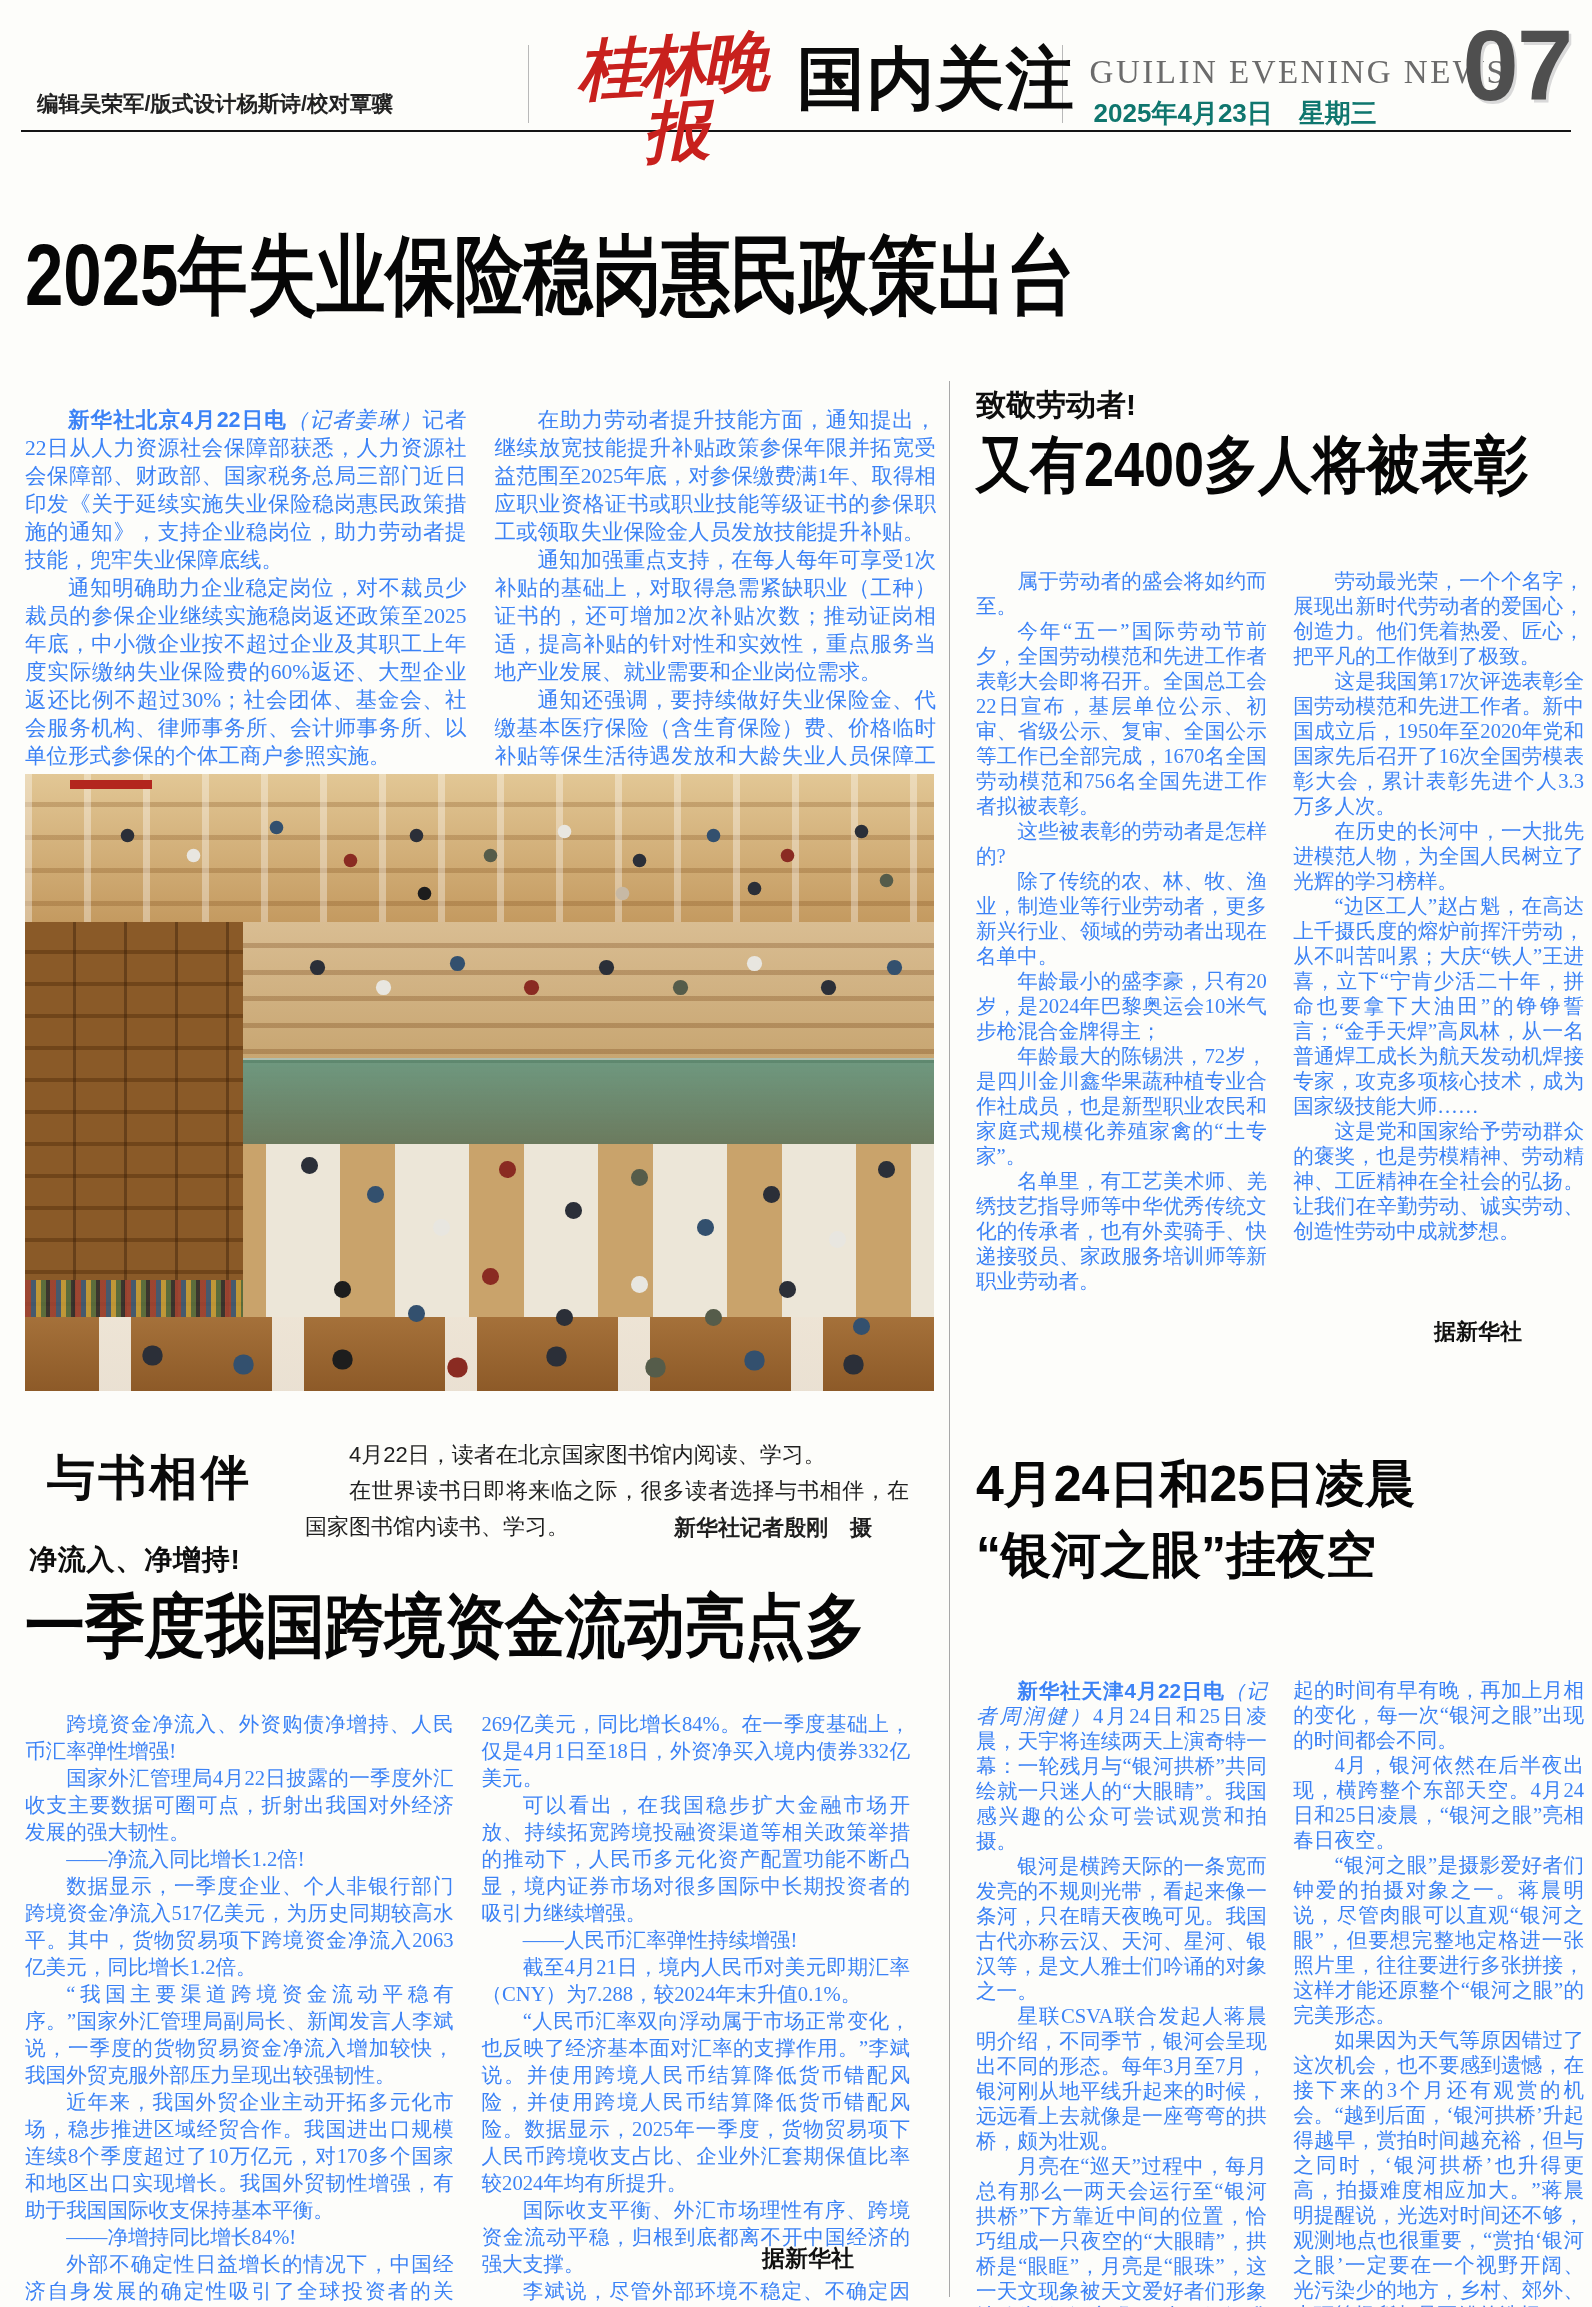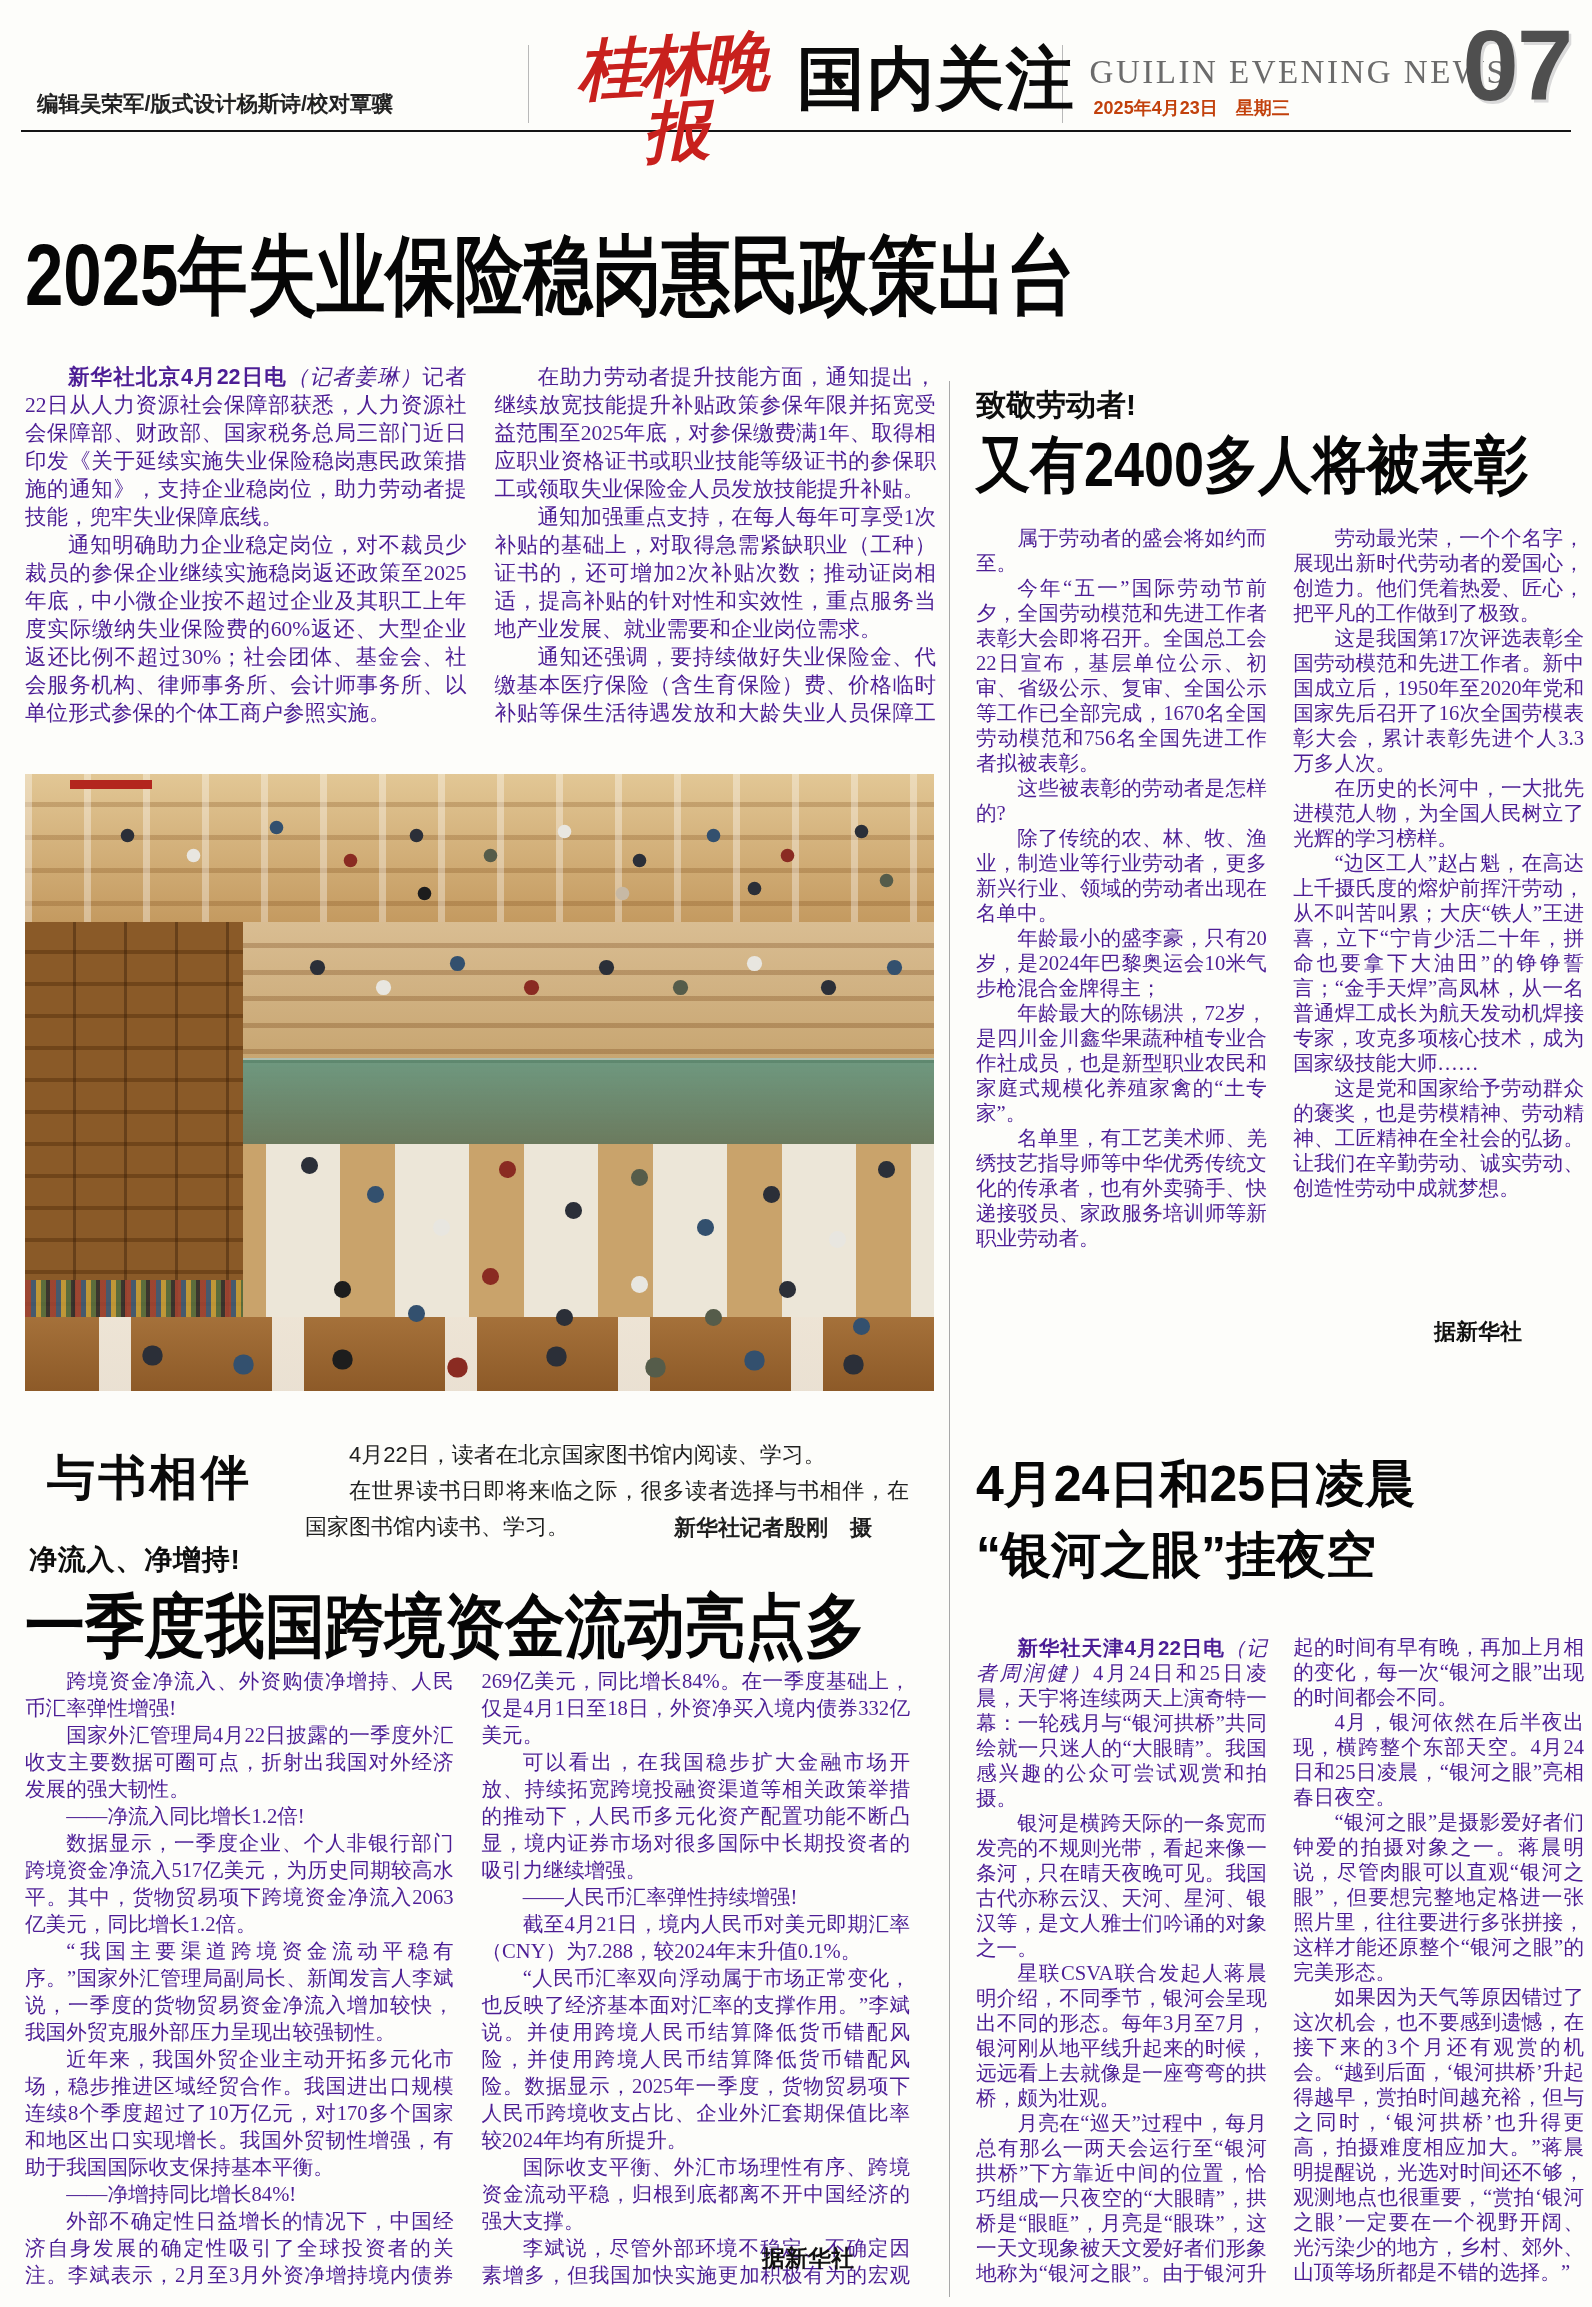--- a/index.html
+++ b/index.html
@@ -11,28 +11,28 @@
   
   .header{position:absolute;left:20.6px;right:20.6px;top:0;height:130px;border-bottom:2.5px solid #151515;}
   .editors{position:absolute;left:16.5px;bottom:11.6px;font-size:21.5px;font-weight:700;color:#222;}
   .vrule{position:absolute;top:45px;bottom:6.6px;width:1.7px;background:#b9b9b9;}
   .masthead{position:absolute;left:528px;top:33px;width:248px;text-align:center;
             font-size:66px;font-weight:900;font-style:italic;color:#c8201d;
             transform:rotate(-3deg);letter-spacing:-3.3px;line-height:1;}
   .section-title{position:absolute;left:771px;top:38px;width:289px;text-align:center;
             font-size:68px;font-weight:900;color:#0a0a0a;letter-spacing:1.7px;line-height:1.2;}
   .eng-name{position:absolute;left:1069px;top:54px;font-size:33px;color:#6b6b6b;letter-spacing:2.5px;}
-  .date-line{position:absolute;left:1073px;top:96px;font-size:18px;font-weight:700;color:#c2410c;text-align:center;}
+  .date-line{position:absolute;left:1073px;top:96px;font-size:26px;font-weight:700;color:#0f766e;text-align:center;}
   .page-num{position:absolute;right:0;top:15px;font-size:101px;font-weight:900;color:#4f4f4f;
             line-height:1;letter-spacing:-1.7px;text-shadow:2.5px 2.5px 0 #d9d9d9;}
 
   
   .kicker{font-weight:700;color:#0d0d0d;}
   .headline{font-weight:900;color:#060606;white-space:nowrap;}
-  .bodytext{text-align:justify;color:#4c1d95;}
+  .bodytext{text-align:justify;color:#3b82f6;margin-top:43px;}
   .bodytext p{margin:0;text-indent:2em;}
   .bodytext p strong{font-family:"Liberation Sans","DejaVu Sans",sans-serif;font-weight:700;}
   .bodytext p .kai{font-style:italic;}
   .byline{font-family:"Liberation Sans","DejaVu Sans",sans-serif;font-weight:700;color:#111;}
 
   
   .a1-kicker{left:29px;top:183px;font-size:30.5px;letter-spacing:1.7px;}
   .a1-headline{left:25px;top:219px;width:909px;font-size:69px;transform:scale(1,1.25);
                transform-origin:top left;letter-spacing:0px;}
   .a1-body{left:25px;top:363px;width:911px;height:396px;overflow:hidden;

